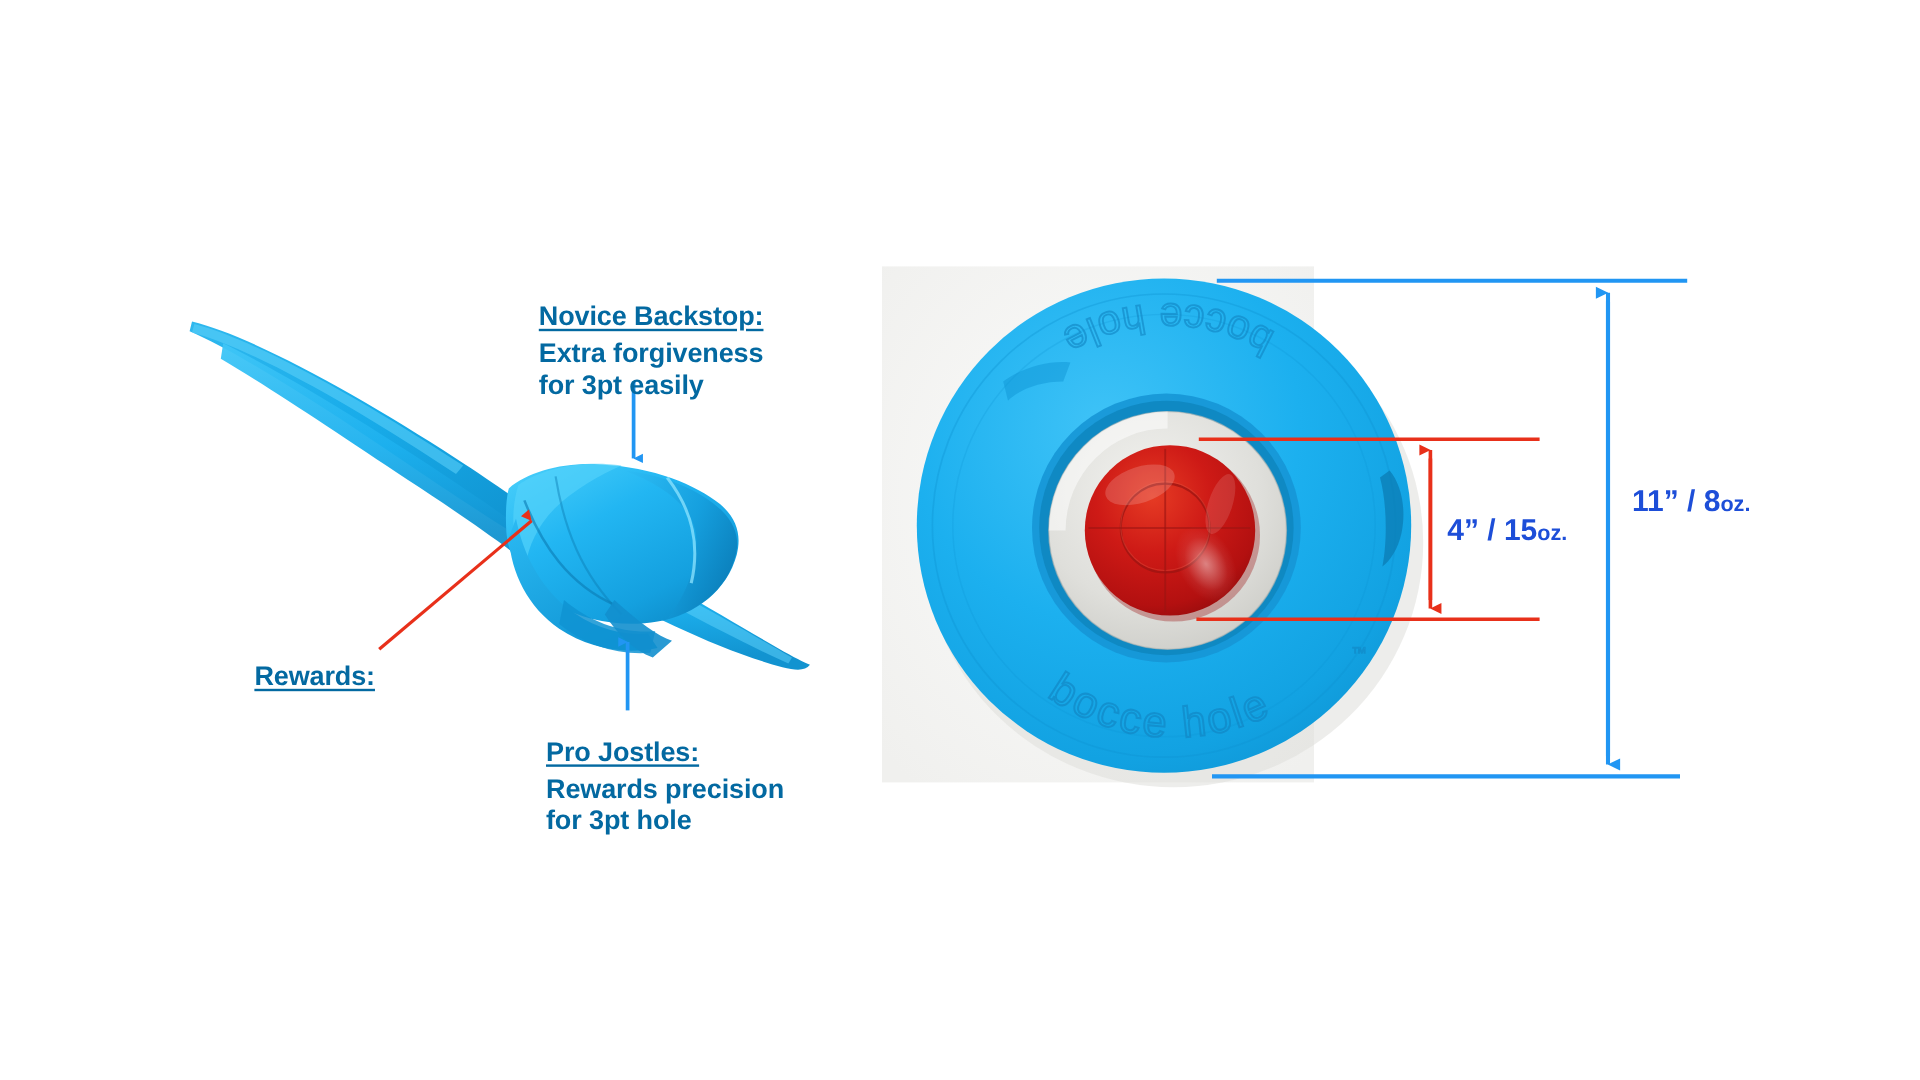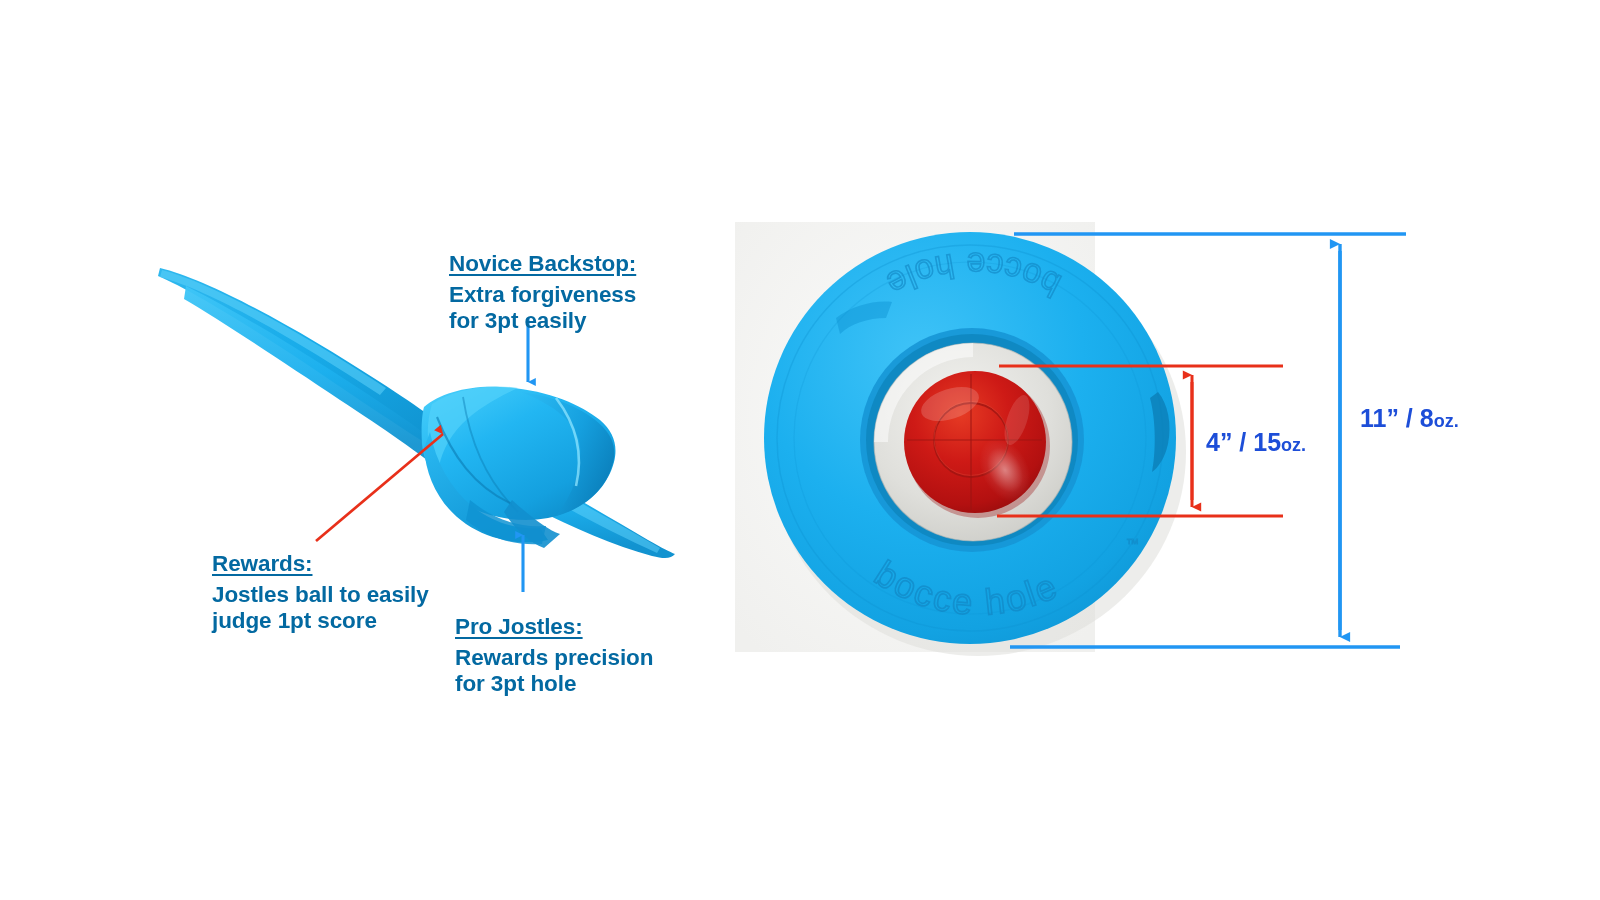--- a/index.html
+++ b/index.html
@@ -330,22 +330,20 @@
   </svg>
 
   <div class="anno" id="anno-novice">
     <span class="anno-title">Novice Backstop:</span>
     <span class="anno-body">Extra forgiveness
 for 3pt easily</span>
   </div>
 
   <div class="anno" id="anno-winglet">
     <span class="anno-title">Rewards:</span>
-    <span class="anno-body">Jostles ball to easily
-judge 1pt score</span>
   </div>
 
   <div class="anno" id="anno-pro">
     <span class="anno-title">Pro Jostles:</span>
     <span class="anno-body">Rewards precision
 for 3pt hole</span>
   </div>
 
   <div class="dim-label" id="dim-inner-label">
     <span class="num">4” / 15</span><span class="unit">oz.</span>

